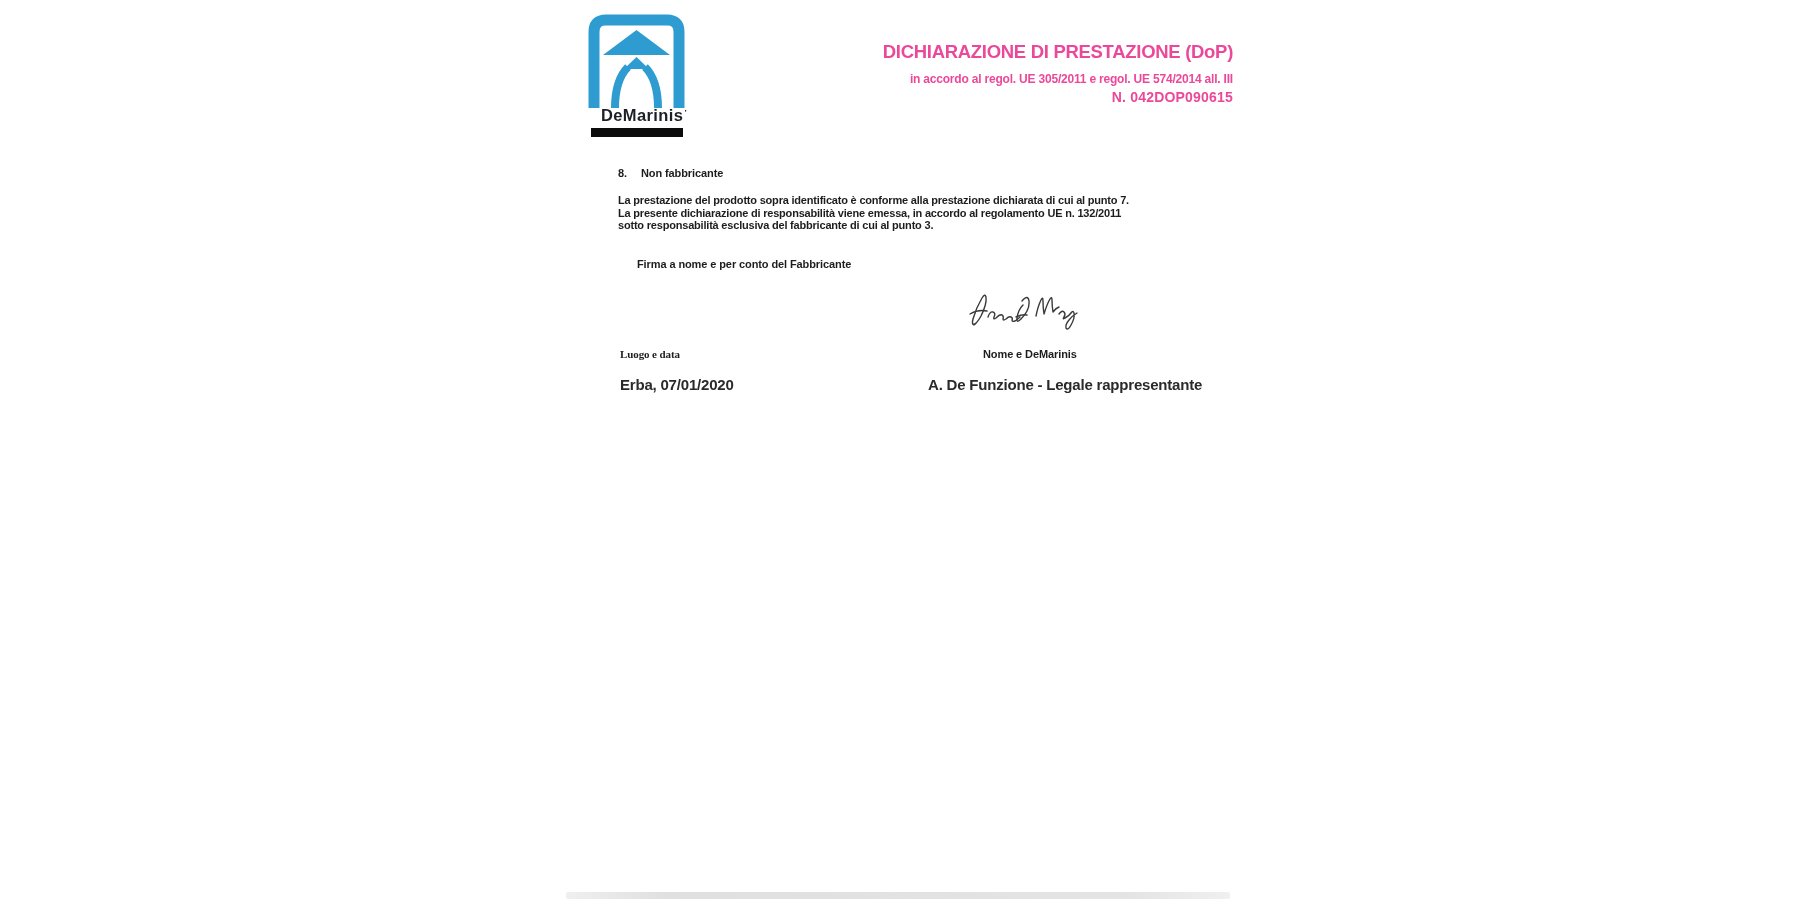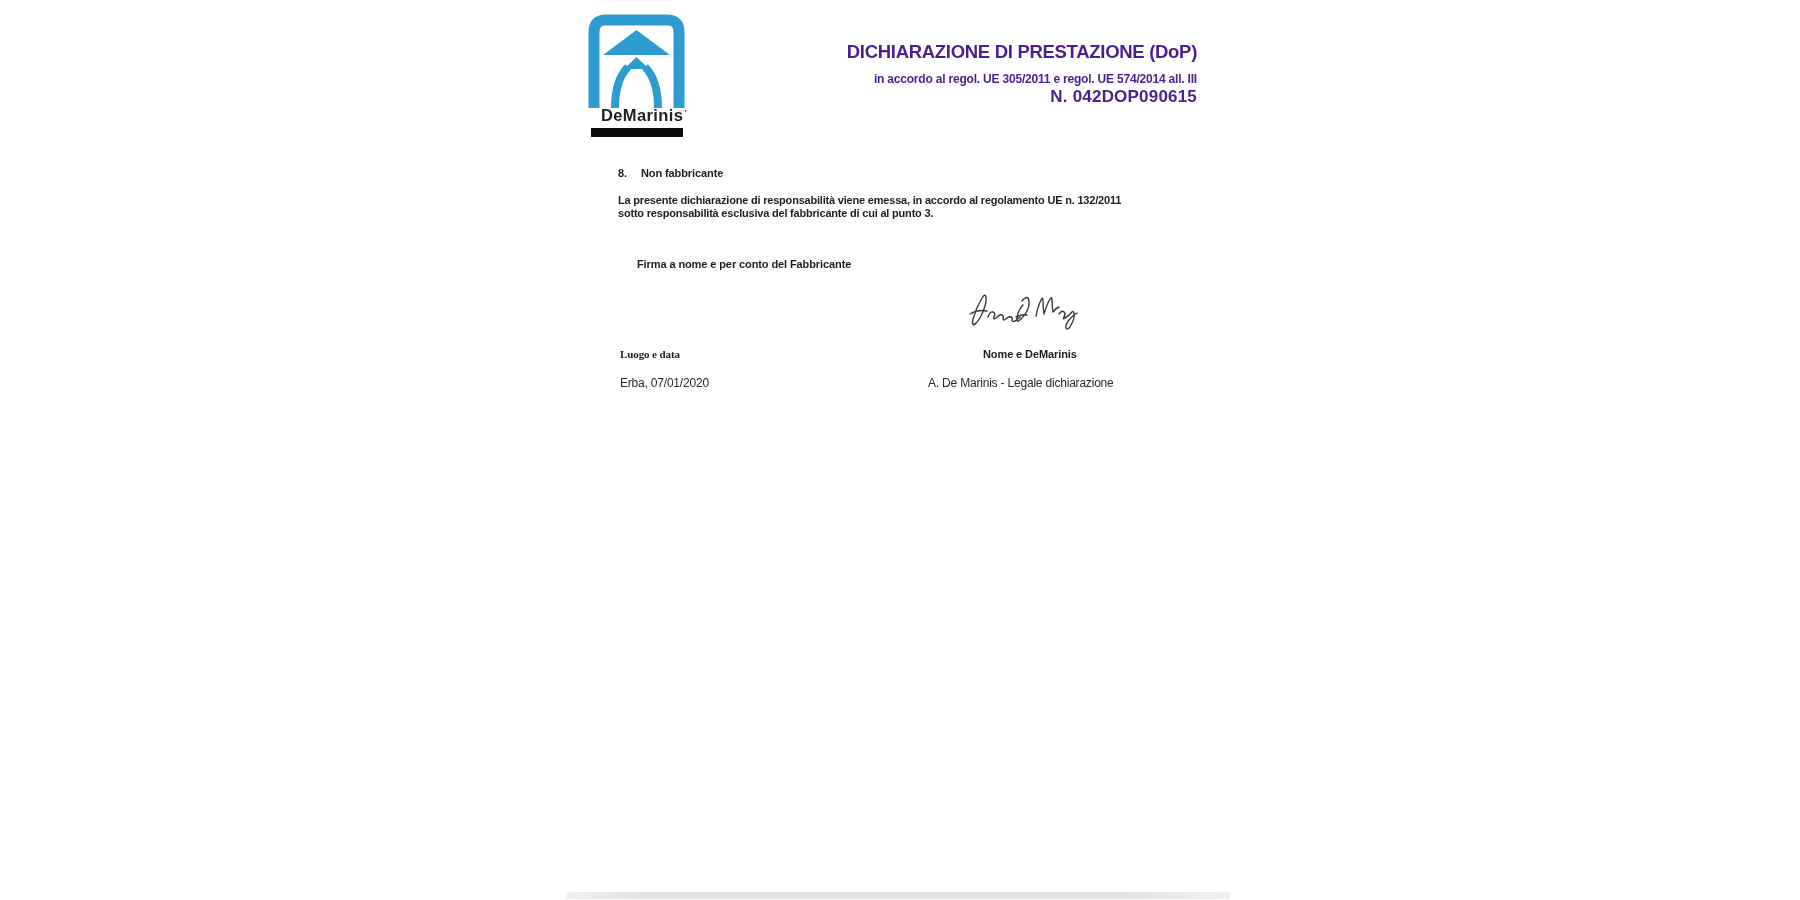--- a/index.html
+++ b/index.html
@@ -13,35 +13,35 @@
   .logo-frame{left:588px;top:14px;width:97px;height:94px;}
   .logo-wordmark{
     left:586px;top:106px;width:101px;text-align:right;
     font-size:16.5px;font-weight:bold;letter-spacing:.4px;color:#1c2026;
     white-space:nowrap;
   }
   .logo-wordmark sup{font-size:8px;vertical-align:6px;margin-left:1px;}
   .logo-bar{left:591px;top:128px;width:92px;height:9px;background:#0c0c0c;}
 
   
-  .header-block{left:600px;top:42px;width:597px;text-align:right;color:#4c1d95;}
+  .header-block{left:600px;top:42px;width:597px;text-align:right;color:#ec4899;padding-left:36px;}
   .doc-title{font-size:18.5px;font-weight:bold;letter-spacing:-.3px;line-height:19px;white-space:nowrap;}
   .doc-subtitle{font-size:12px;font-weight:bold;letter-spacing:-.2px;line-height:13px;margin-top:12px;white-space:nowrap;}
-  .doc-number{font-size:17px;font-weight:bold;letter-spacing:.2px;line-height:18px;margin-top:2px;white-space:nowrap;margin-left:10px;}
+  .doc-number{font-size:14px;font-weight:bold;letter-spacing:.2px;line-height:18px;margin-top:2px;white-space:nowrap;margin-left:10px;}
 
   
   .point-line{left:618px;top:167px;font-size:11px;font-weight:bold;letter-spacing:-.1px;white-space:nowrap;}
   .point-line .num{display:inline-block;min-width:23px;}
   .paragraph{left:618px;top:194px;font-size:11px;font-weight:bold;letter-spacing:-.2px;line-height:12.7px;white-space:nowrap;}
   .sign-caption{left:618px;top:258px;font-size:11px;font-weight:bold;letter-spacing:-.1px;white-space:nowrap;margin-left:19px;}
   .signature{left:966px;top:286px;width:118px;height:46px;}
 
   
   .label{font-size:11px;font-weight:bold;letter-spacing:-.1px;white-space:nowrap;}
-  .value{font-size:12px;font-weight:normal;letter-spacing:-.2px;white-space:nowrap;color:#2a2a2a;}
+  .value{font-size:15px;font-weight:bold;letter-spacing:-.2px;white-space:nowrap;color:#2a2a2a;}
   .place-label{left:620px;top:348px;font-family:Liberation Serif, serif;}
   .name-label{left:983px;top:348px;}
   .place-value{left:620px;top:376px;}
   .name-value{left:928px;top:376px;}
 
   
   .page-edge{
     left:566px;top:892px;width:664px;height:7px;
     background:linear-gradient(to right,#efefef,#e0e0e0 15%,#e4e4e4 85%,#f0f0f0);
     border-radius:2px;
@@ -66,20 +66,21 @@
     <div class="doc-title">DICHIARAZIONE DI PRESTAZIONE (DoP)</div>
     <div class="doc-subtitle">in accordo al regol. UE 305/2011 e regol. UE 574/2014 all. III</div>
     <div class="doc-number">N. 042DOP090615</div>
   </div>
 
   <div class="abs point-line">
     <span class="num">8.</span><span>Non fabbricante</span>
   </div>
 
   <div class="abs paragraph">
+    <div>La prestazione del prodotto sopra identificato è conforme alla prestazione dichiarata di cui al punto 7.</div>
     <div>La presente dichiarazione di responsabilità viene emessa, in accordo al regolamento UE n. 132/2011</div>
     <div>sotto responsabilità esclusiva del fabbricante di cui al punto 3.</div>
   </div>
 
   <div class="abs sign-caption">Firma a nome e per conto del Fabbricante</div>
 
   <svg class="abs signature" viewBox="0 0 118 46" xmlns="http://www.w3.org/2000/svg" aria-hidden="true">
     <g fill="none" stroke="#3a3a3d" stroke-width="1.4" stroke-linecap="round" stroke-linejoin="round">
       <path d="M10 37 Q5 41 7 33 Q10 22 16 12 Q19 7 20 11 Q21 18 15 30 Q11 37 8 39"></path>
       <path d="M4 28 Q12 23 21 25"></path>
@@ -87,16 +88,16 @@
       <path d="M56 15 q6 -7 7 0 q1 9 -8 18 q-5 5 -4 -1 q1 -8 6 -13"></path>
       <path d="M50 31 q6 -3 11 -2"></path>
       <path d="M70 30 q2 -10 5 -16 q2 -4 2 1 q0 7 1 13 q3 -10 6 -15 q2 -3 2 1 q0 6 1 12 q3 -4 6 -5"></path>
       <path d="M93 28 q3 -4 5 -2 q2 2 0 5 q-2 3 1 1 q4 -2 6 -5 q2 -3 3 0 q1 5 -3 12 q-3 6 -5 3 q-1 -3 3 -8 q3 -4 8 -7"></path>
     </g>
   </svg>
 
   <div class="abs label place-label">Luogo e data</div>
   <div class="abs label name-label">Nome e DeMarinis</div>
   <div class="abs value place-value">Erba, 07/01/2020</div>
-  <div class="abs value name-value">A. De Marinis - Legale dichiarazione</div>
+  <div class="abs value name-value">A. De Funzione - Legale rappresentante</div>
 
   <div class="abs page-edge"></div>
 </div>
 
 </body></html>

